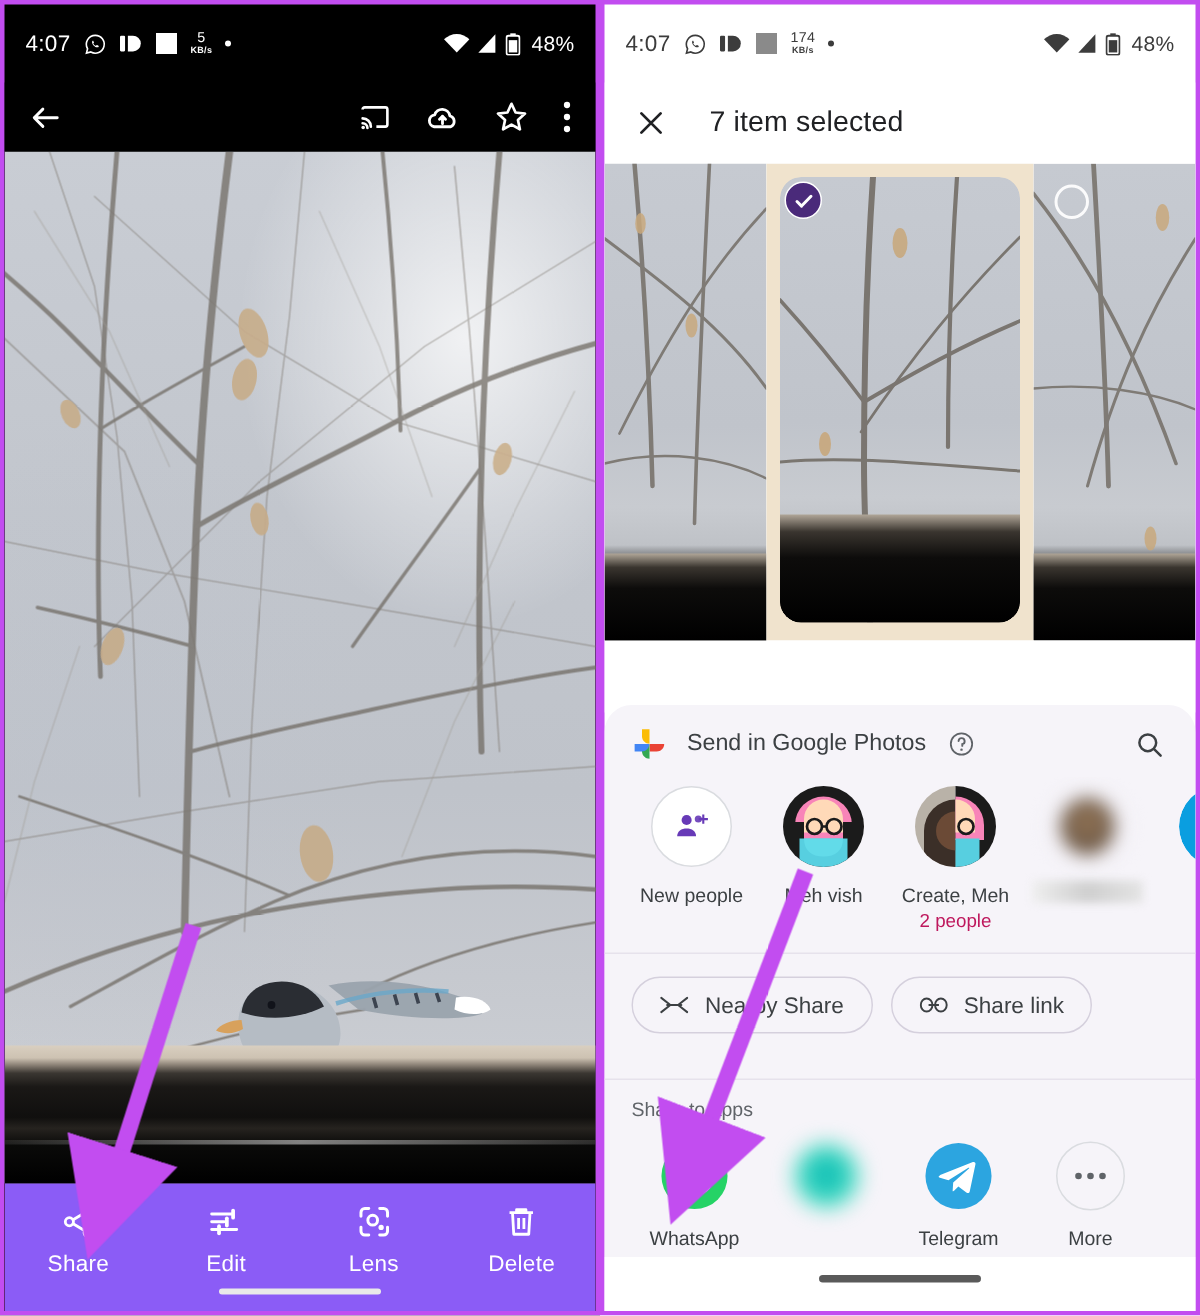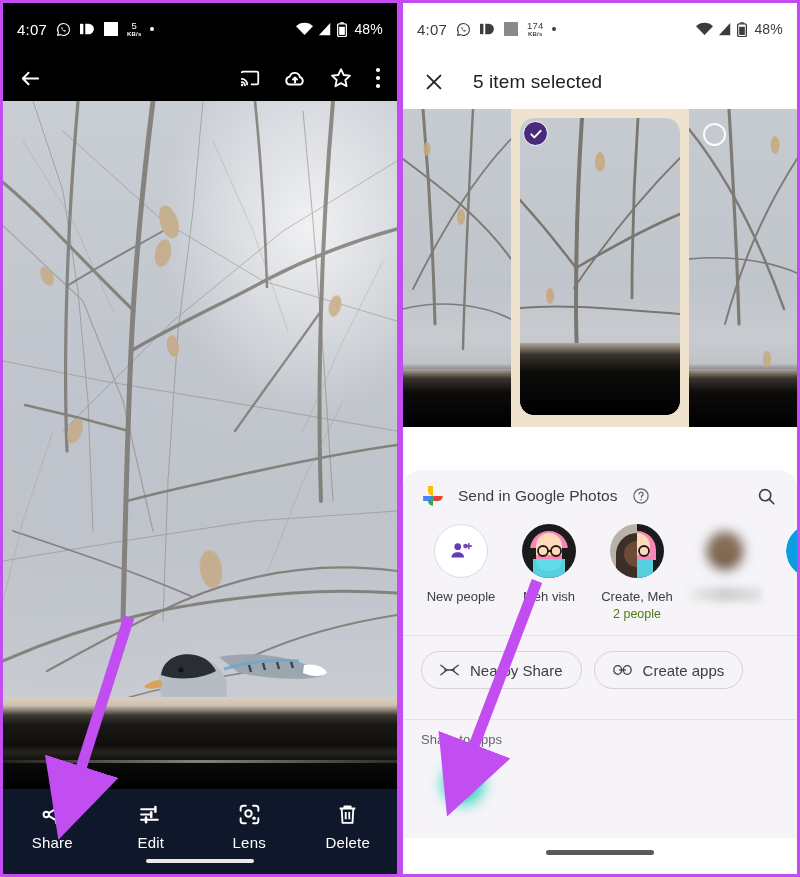--- a/index.html
+++ b/index.html
@@ -79,21 +79,21 @@
     position:absolute; left:0; right:0; bottom:26px; height:3px;
     background: linear-gradient(to right, rgba(200,200,200,.1), rgba(225,225,225,.55), rgba(170,170,170,.2));
   }
 
   
   .bird { position:absolute; left: 96px; top: 538px; }
 
   
   .action-bar {
     position: absolute; left:0; right:0; bottom: 0;
-    height: 85px; background:#0f172a;
+    height: 85px; background:#8b5cf6;
     display: flex; align-items: flex-start; justify-content: space-around;
     padding-top: 13px;
   }
   .action-item {
     display:flex; flex-direction:column; align-items:center; gap:7px;
     color:#fff; width: 88px; cursor:pointer;
   }
   .action-item .lbl { font-size: 15px; letter-spacing:.2px; }
   .home-indicator {
     position:absolute; left:50%; transform:translateX(-50%); bottom: 11px;
@@ -152,21 +152,21 @@
   .ss-row1 .q { margin-left: 2px; }
   .ss-row1 .search { margin-left:auto; cursor:pointer; }
 
   .contacts {
     display:flex; gap: 0px; padding: 6px 14px 0 14px; overflow:hidden;
   }
   .contact { width: 88px; flex:0 0 auto; display:flex; flex-direction:column; align-items:center; cursor:pointer; }
   .avatar { width: 54px; height: 54px; border-radius:50%; overflow:hidden; position:relative; }
   .avatar.newgroup { border: 1.5px solid #dadce0; background:#fff; display:flex; align-items:center; justify-content:center; }
   .cname { margin-top: 11px; font-size: 13px; color:#3c4043; text-align:center; white-space:nowrap; }
-  .csub  { margin-top: 3px; font-size: 12.5px; color:#4d7c0f; }
+  .csub  { margin-top: 3px; font-size: 12.5px; color:#be185d; }
   .blur-name { width: 74px; height: 15px; margin-top: 9px; border-radius:2px;
     background: linear-gradient(to right,#efefef,#cfcfcf,#e4e4e4); filter: blur(3px); }
   .avatar.blurred { filter: blur(6px); }
 
   .divider { height:1px; background:#e6e2ec; margin: 14px 0 0 0; }
 
   .chips { display:flex; gap: 12px; padding: 15px 18px 16px 18px; }
   .chip {
     display:flex; align-items:center; gap: 11px;
     height: 38px; padding: 0 18px;
@@ -454,21 +454,21 @@
         <span class="batt-pct">48%</span>
       </div>
     </div>
 
     <div class="sel-header">
       <span>
         <svg width="22" height="22" viewBox="0 0 24 24">
             <path stroke="#202124" stroke-width="2" stroke-linecap="round" d="M5 5l14 14M19 5 5 19"></path>
           </svg>
       </span>
-      <span class="sel-title">5 item selected</span>
+      <span class="sel-title">7 item selected</span>
     </div>
 
     <div class="thumbstrip">
       <div class="thumb side">
         <div class="thumb-img">
           <div class="tw-bg"></div>
           <svg viewBox="0 0 108 318" preserveAspectRatio="none" style="position:absolute;inset:0;width:100%;height:100%">
             <g stroke="#6e6860" fill="none" stroke-linecap="round" opacity=".8">
               <path d="M20 0 C26 70 30 140 32 215" stroke-width="3"></path>
               <path d="M70 0 C66 80 62 160 60 240" stroke-width="2.4"></path>
@@ -664,41 +664,70 @@
         <div class="chip">
           <span>
             <svg width="19" height="12" viewBox="0 0 22 12">
                 <g fill="none" stroke="#3c4043" stroke-width="1.5">
                   <rect x="1" y="1" width="9" height="10" rx="5"></rect>
                   <rect x="12" y="1" width="9" height="10" rx="5"></rect>
                   <path d="M7 6h8"></path>
                 </g>
               </svg>
           </span>
-          <span>Create apps</span>
+          <span>Share link</span>
         </div>
       </div>
 
       <div class="divider"></div>
 
       <div class="share-to-label">Share to apps</div>
 
       <div class="apps">
+        <div class="app">
+          <div class="app-icon">
+            <svg width="46" height="46" viewBox="0 0 48 48">
+                <circle cx="24" cy="24" r="23" fill="#25d366"></circle>
+                <path fill="#fff" d="M24 9.5a14.2 14.2 0 0 0-12.2 21.4L10 38.5l7.8-1.8A14.2 14.2 0 1 0 24 9.5Zm0 25.6a11.3 11.3 0 0 1-5.9-1.6l-.4-.3-4.3 1 1.1-4.2-.3-.4a11.4 11.4 0 1 1 9.8 5.5Z"></path>
+                <path fill="#fff" d="M18.8 16.8c.6-.2 1.2.1 1.5.7l1.1 2.3c.2.5 0 1-.3 1.3l-.7.7c-.2.3-.2.6 0 .9a8.6 8.6 0 0 0 3.9 3.6c.3.2.6.1.8-.2l.8-.9c.3-.4.8-.5 1.2-.3l2.3 1.1c.5.3.7.9.5 1.4-.4 1.2-1.7 1.9-3.1 1.7-3.9-.5-8.5-5-9-9-.2-1.3.6-2.8 2-3.3Z"></path>
+              </svg>
+          </div>
+          <div class="app-name">WhatsApp</div>
+        </div>
 
         <div class="app hidden-app">
           <div class="app-icon">
             <svg width="46" height="46" viewBox="0 0 48 48">
                 <circle cx="24" cy="24" r="22" fill="#3ddac0"></circle>
                 <circle cx="24" cy="23" r="13" fill="#19c2b8"></circle>
               </svg>
           </div>
           <div class="app-name"></div>
         </div>
 
-
+        <div class="app">
+          <div class="app-icon">
+            <svg width="46" height="46" viewBox="0 0 48 48">
+                <circle cx="24" cy="24" r="23" fill="#2ca5e0"></circle>
+                <path fill="#fff" d="M10.8 23.4 34 14.3c1.1-.4 2.1.3 1.8 1.6l-4 18.8c-.3 1.2-1.1 1.5-2.1.9l-5.8-4.3-2.8 2.7c-.3.3-.6.6-1.2.6l.4-6 11-9.9c.5-.4-.1-.7-.7-.3l-13.6 8.6-5.9-1.8c-1.3-.4-1.3-1.2.3-1.8Z"></path>
+              </svg>
+          </div>
+          <div class="app-name">Telegram</div>
+        </div>
+
+        <div class="app">
+          <div class="app-icon app-more">
+            <svg width="22" height="6" viewBox="0 0 22 6">
+                <circle cx="3" cy="3" r="2.2" fill="#5f6368"></circle>
+                <circle cx="11" cy="3" r="2.2" fill="#5f6368"></circle>
+                <circle cx="19" cy="3" r="2.2" fill="#5f6368"></circle>
+              </svg>
+          </div>
+          <div class="app-name">More</div>
+        </div>
       </div>
 
       <div class="sheet-bottom">
         <div class="home-indicator-dark"></div>
       </div>
     </div>
 
     <svg class="arrow-layer" viewBox="0 0 394 871">
       <defs>
         <marker id="ah2" markerWidth="7" markerHeight="7" refX="1.4" refY="3.5" orient="auto">

